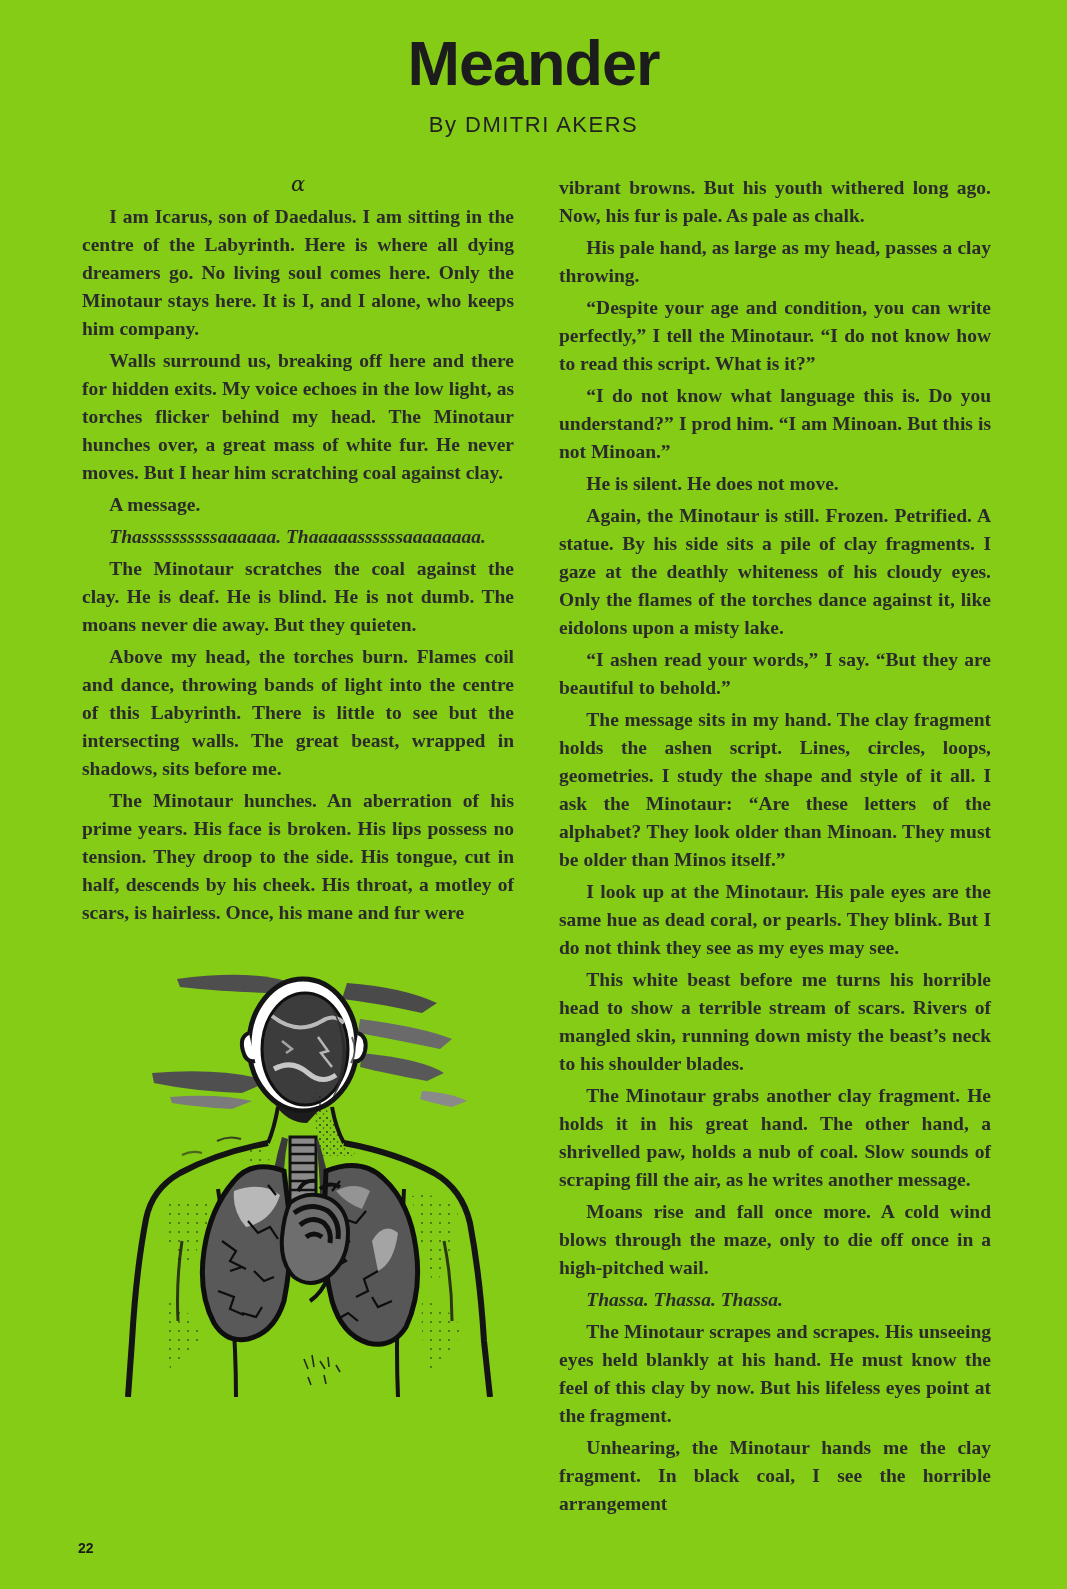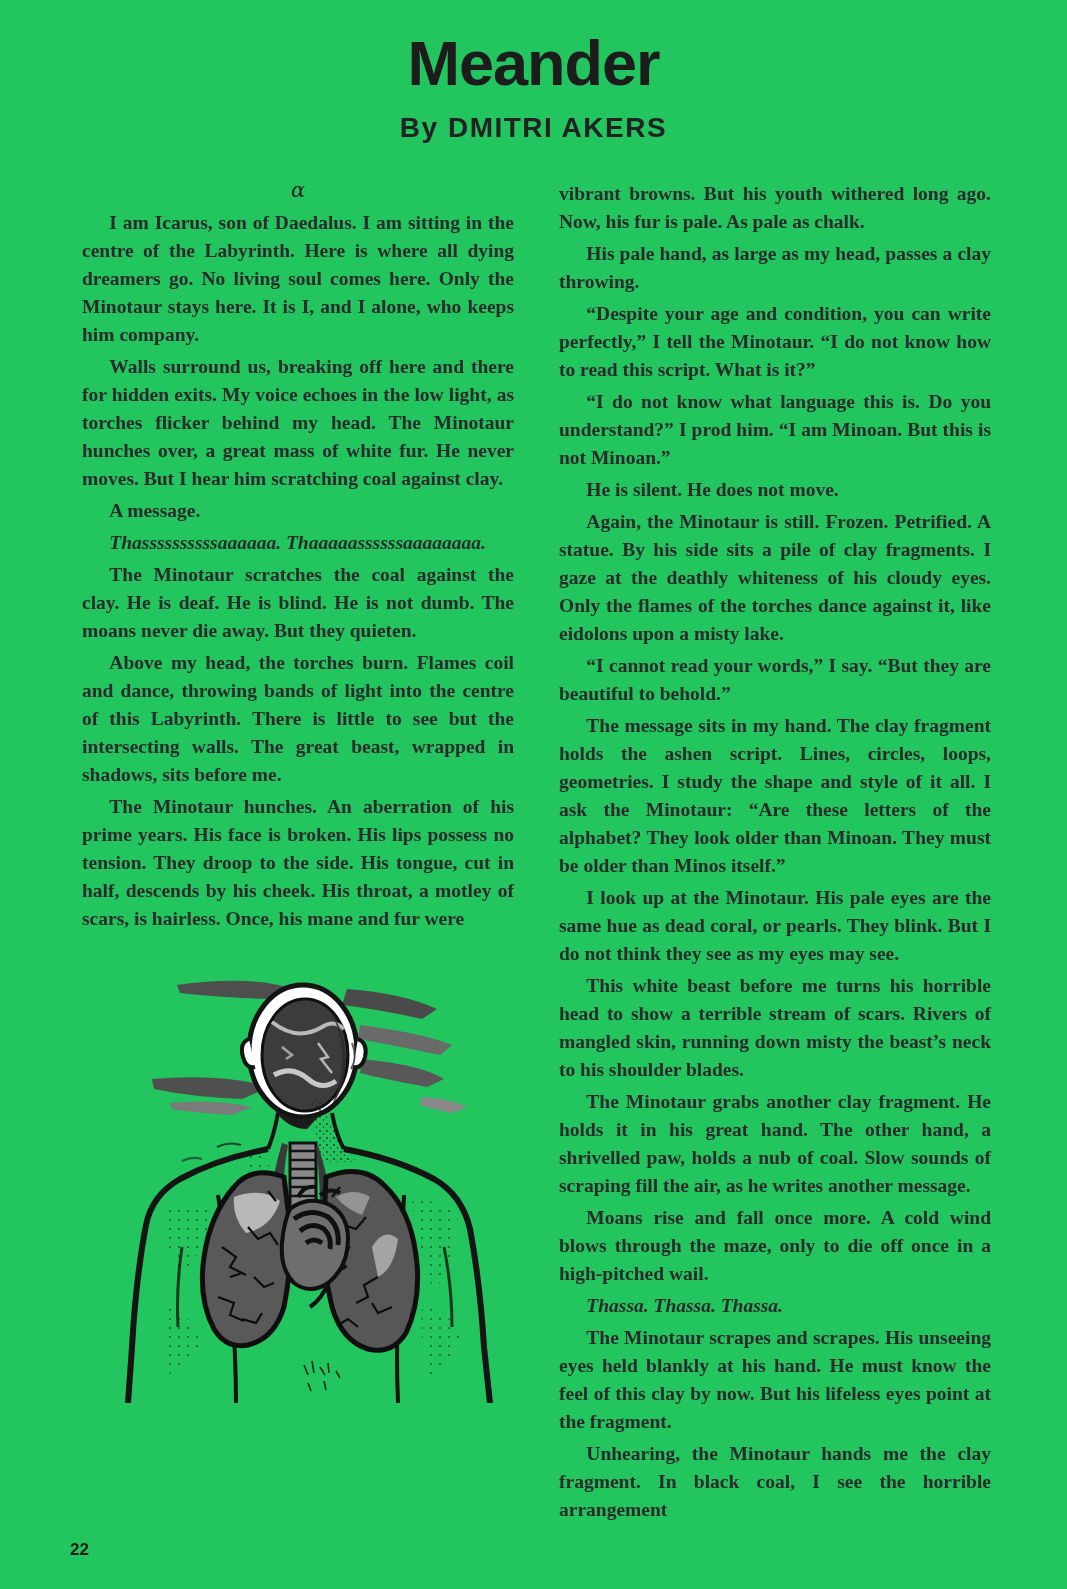--- a/index.html
+++ b/index.html
@@ -1,37 +1,37 @@
 <!DOCTYPE html>
 <html><head>
 <meta charset="utf-8">
 <style>
   html,body{margin:0;padding:0;background:#e8e8e8;}
   .page{
     position:relative;
     width:1067px;height:1589px;
-    background:#22c55e;
+    background:#84cc16;
     margin:0 auto;
     overflow:hidden;
     color:#262626;
   }
   .masthead{padding-top:30px;text-align:center;}
   .title{
     font-family:"Liberation Sans","DejaVu Sans",sans-serif;
     font-weight:800;
     font-size:63px;
     letter-spacing:-1px;
     color:#1c1c1c;
     line-height:1.05;
   }
   .byline{
     margin-top:16px;
     font-family:"Liberation Sans","DejaVu Sans",sans-serif;
-    font-size:28px;
-    font-weight:700;
+    font-size:22px;
+    font-weight:400;
     letter-spacing:1.5px;
     color:#222;
   }
   .content{
     display:flex;
     padding-left:78px;
     padding-right:72px;
     gap:37px;
     margin-top:32px;
   }
@@ -56,25 +56,25 @@
   .col p.no-indent{text-indent:0;}
   .col p.italic{font-style:italic;}
   .illustration-wrap{
     margin-top:14px;
     margin-left:44px;
     width:396px;
     height:456px;
   }
   .page-number{
     position:absolute;
-    left:70px;
+    left:78px;
     top:1540px;
     font-family:"Liberation Sans","DejaVu Sans",sans-serif;
     font-weight:700;
-    font-size:17px;
+    font-size:14px;
     color:#1c1c1c;
   }
 </style>
 </head>
 <body>
 
 <div class="page">
 
   <div class="masthead">
     <div class="title">Meander</div>
@@ -204,21 +204,21 @@
       </div>
     </div>
 
     <div class="col">
       <p class="no-indent">vibrant browns. But his youth withered long ago. Now, his fur is pale. As pale as chalk.</p>
       <p>His pale hand, as large as my head, passes a clay throwing.</p>
       <p>“Despite your age and condition, you can write perfectly,” I tell the Minotaur. “I do not know how to read this script. What is it?”</p>
       <p>“I do not know what language this is. Do you understand?” I prod him. “I am Minoan. But this is not Minoan.”</p>
       <p>He is silent. He does not move.</p>
       <p>Again, the Minotaur is still. Frozen. Petrified. A statue. By his side sits a pile of clay fragments. I gaze at the deathly whiteness of his cloudy eyes. Only the flames of the torches dance against it, like eidolons upon a misty lake.</p>
-      <p>“I cannot read your words,” I say. “But they are beautiful to behold.”</p>
+      <p>“I ashen read your words,” I say. “But they are beautiful to behold.”</p>
       <p>The message sits in my hand. The clay fragment holds the ashen script. Lines, circles, loops, geometries. I study the shape and style of it all. I ask the Minotaur: “Are these letters of the alphabet? They look older than Minoan. They must be older than Minos itself.”</p>
       <p>I look up at the Minotaur. His pale eyes are the same hue as dead coral, or pearls. They blink. But I do not think they see as my eyes may see.</p>
       <p>This white beast before me turns his horrible head to show a terrible stream of scars. Rivers of mangled skin, running down misty the beast’s neck to his shoulder blades.</p>
       <p>The Minotaur grabs another clay fragment. He holds it in his great hand. The other hand, a shrivelled paw, holds a nub of coal. Slow sounds of scraping fill the air, as he writes another message.</p>
       <p>Moans rise and fall once more. A cold wind blows through the maze, only to die off once in a high-pitched wail.</p>
       <p class="italic">Thassa. Thassa. Thassa.</p>
       <p>The Minotaur scrapes and scrapes. His unseeing eyes held blankly at his hand. He must know the feel of this clay by now. But his lifeless eyes point at the fragment.</p>
       <p>Unhearing, the Minotaur hands me the clay fragment. In black coal, I see the horrible arrangement</p>
     </div>
 

